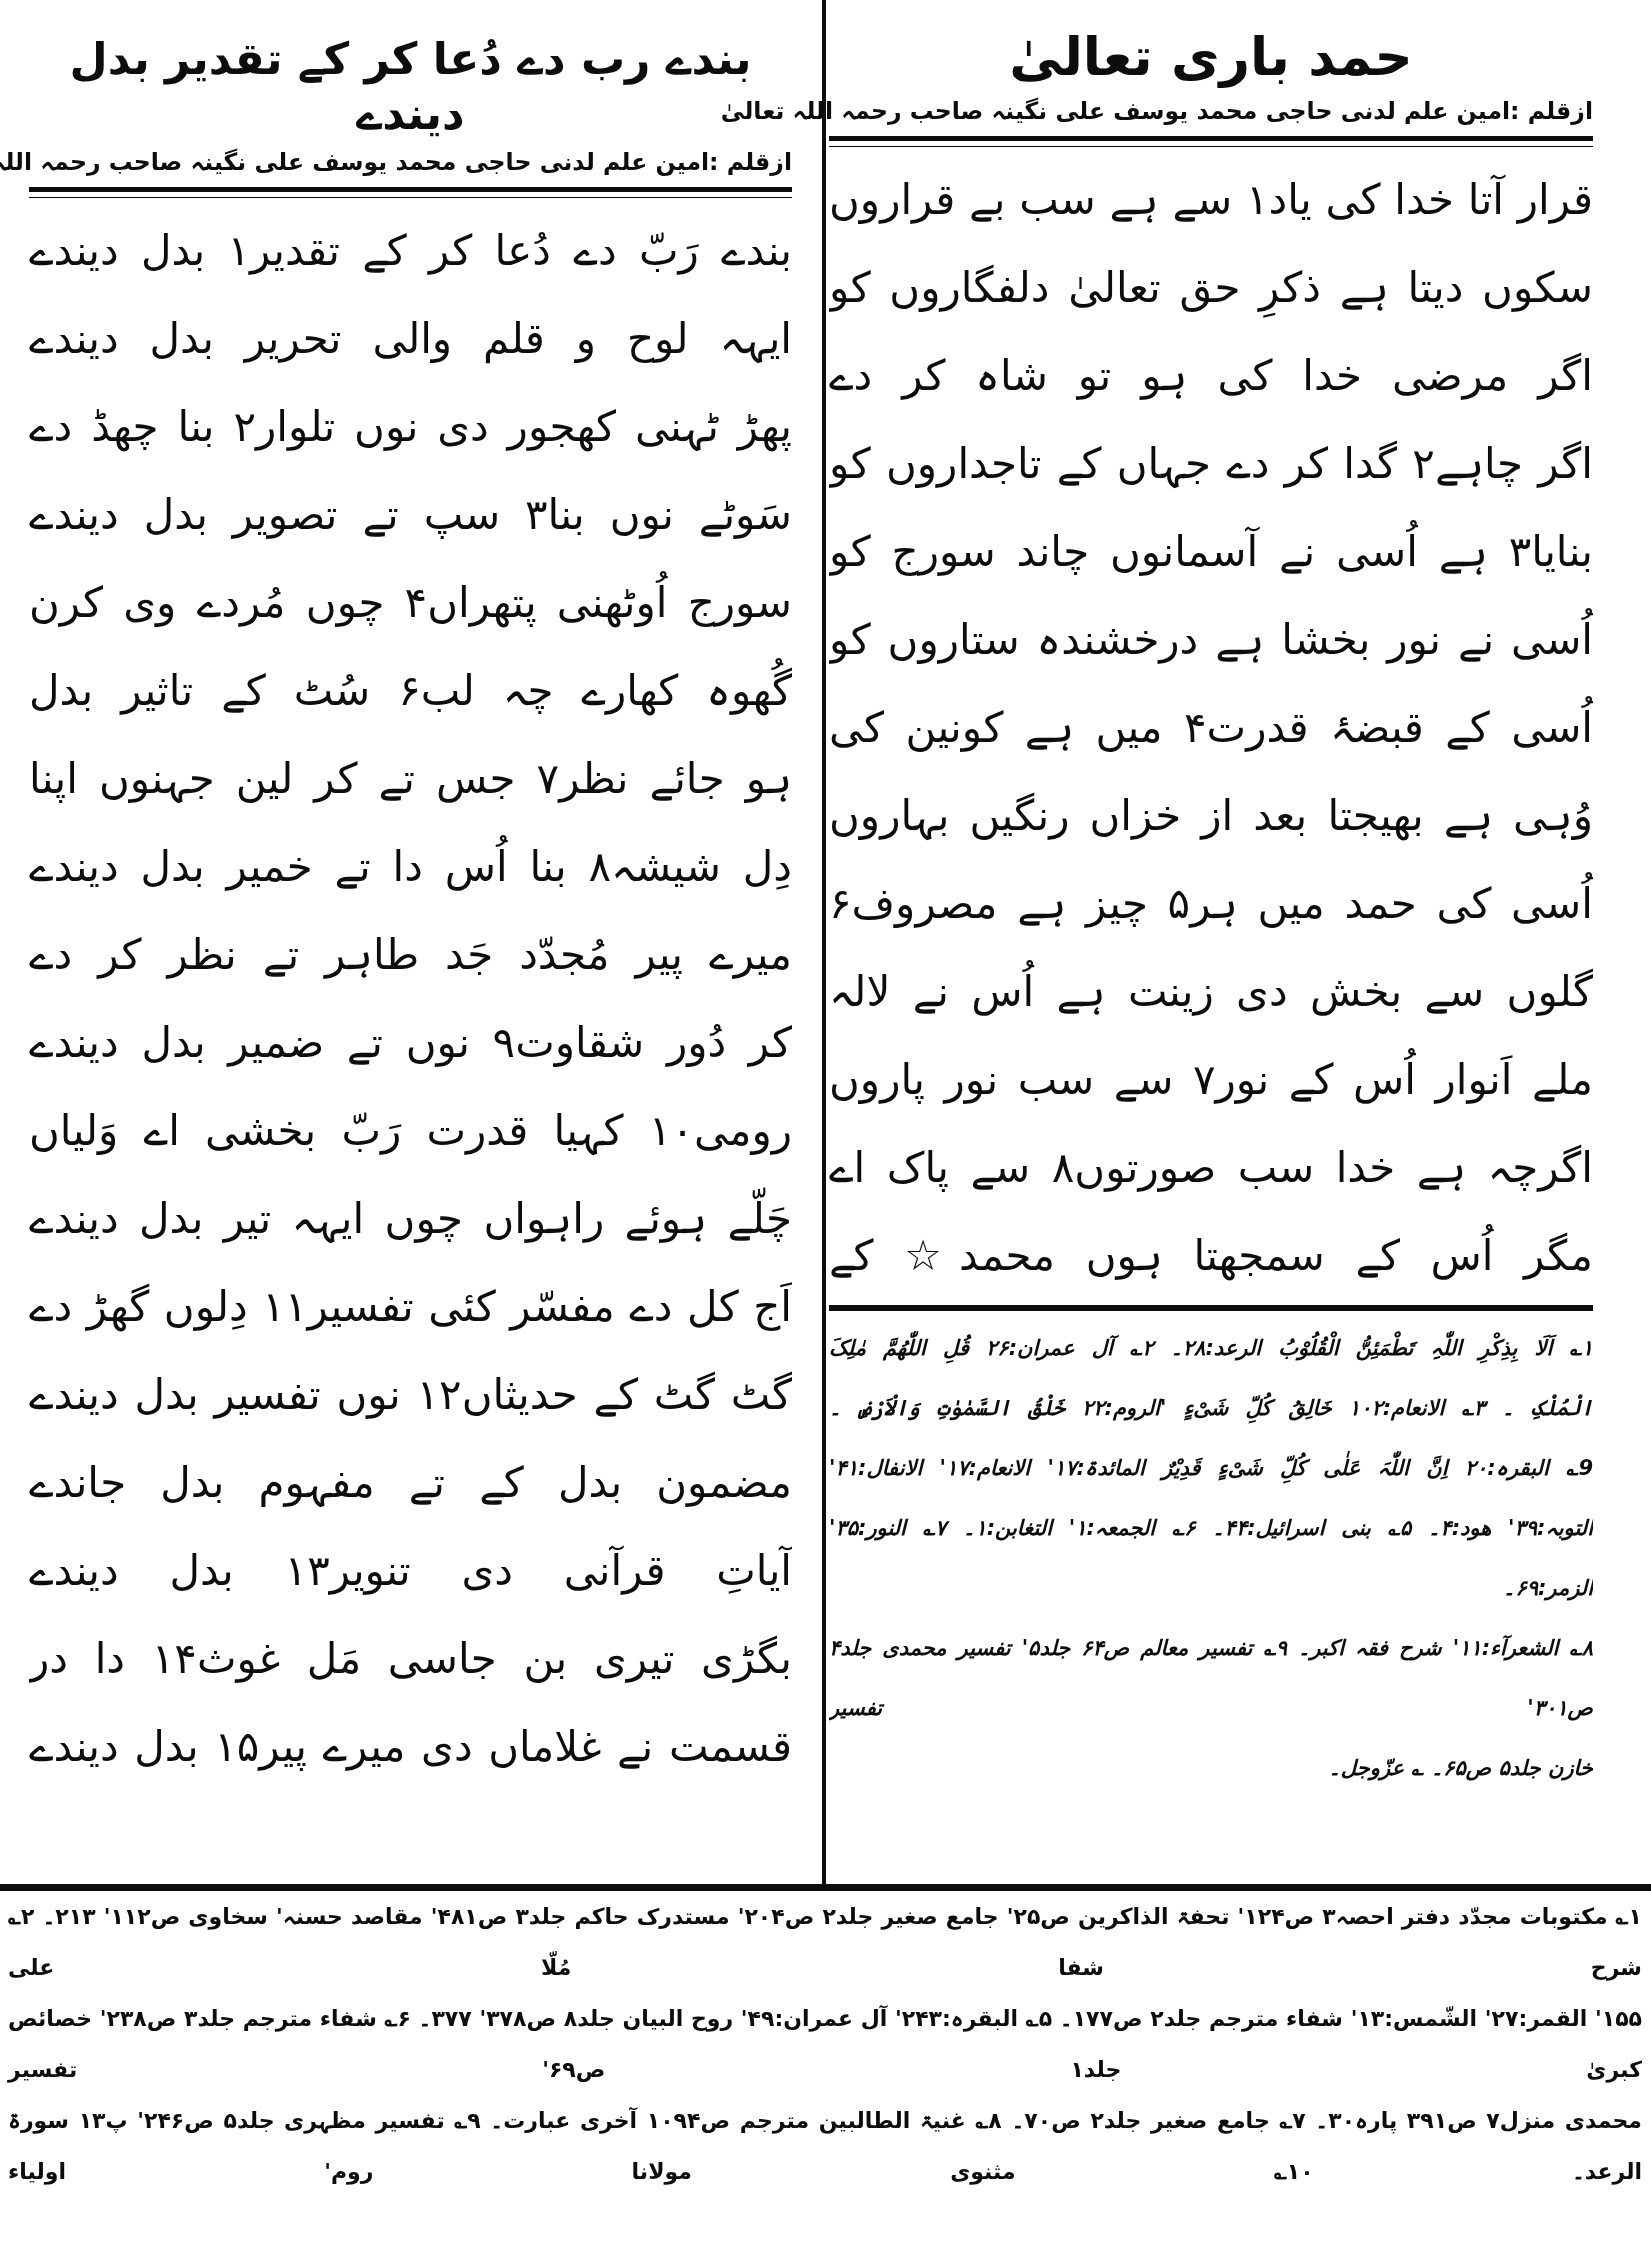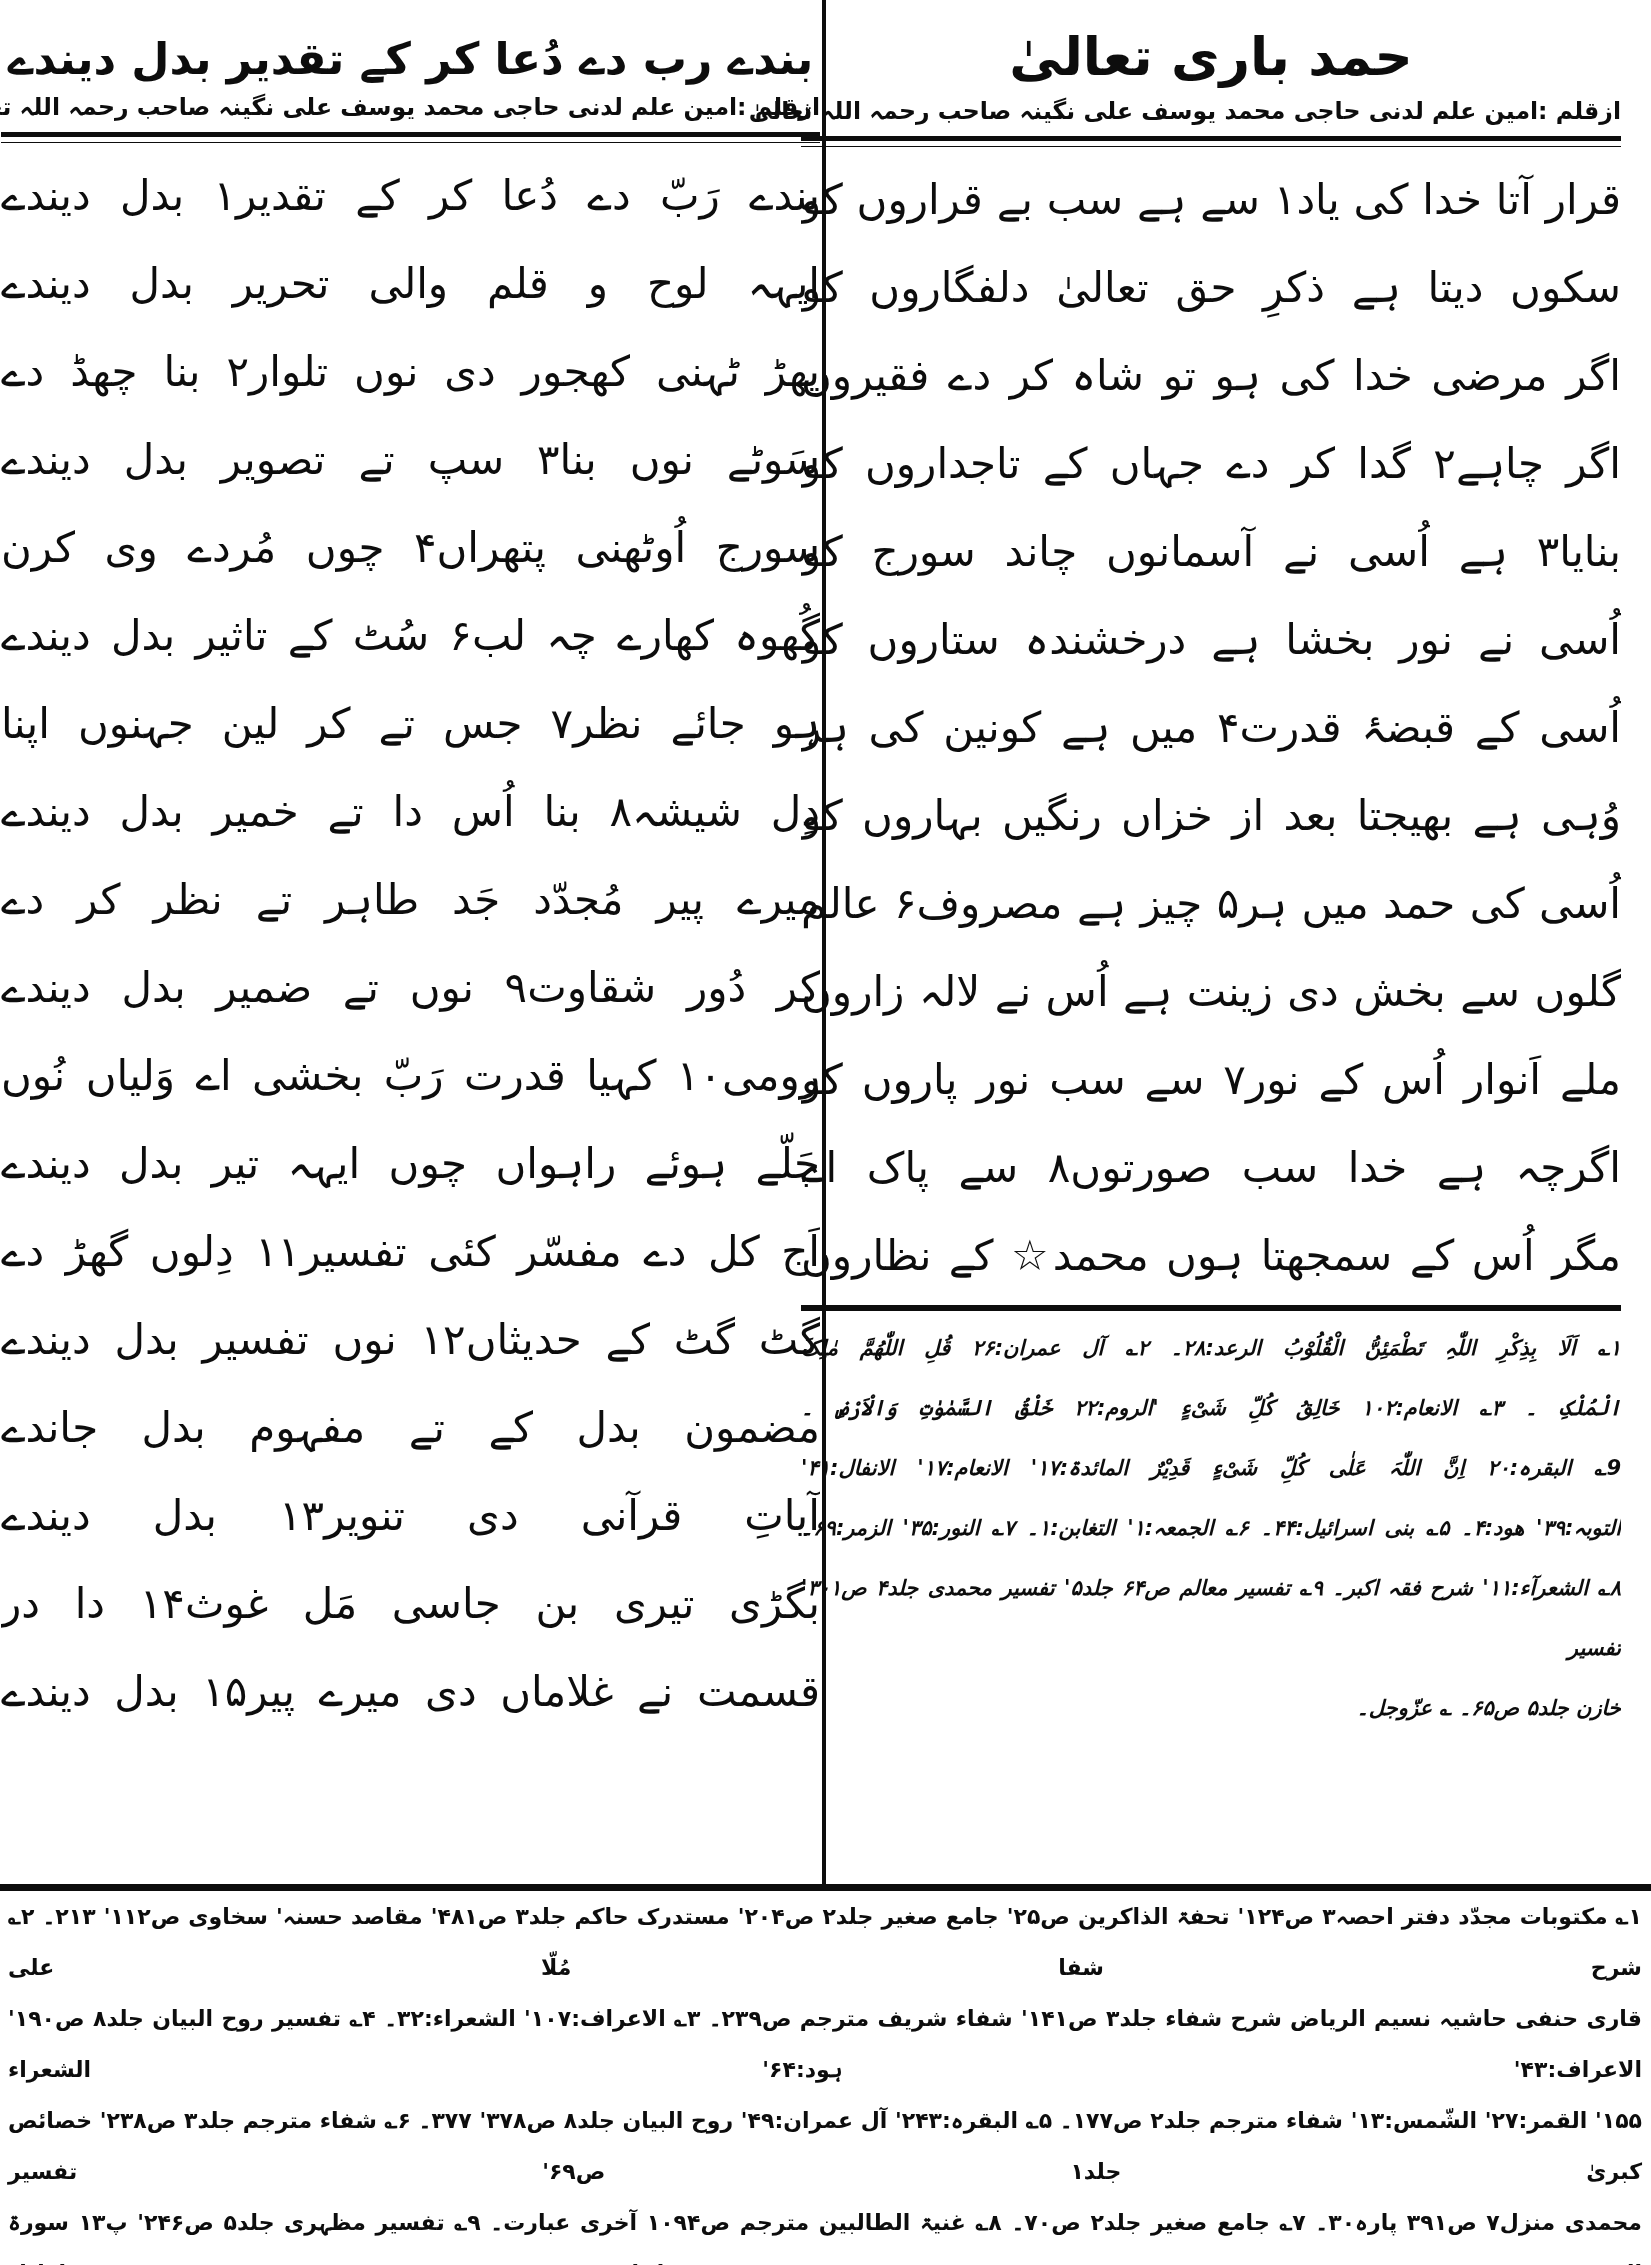--- a/index.html
+++ b/index.html
@@ -6,21 +6,21 @@
   .page{
     position:relative;
     width:1652px;height:2266px;
     background:#ffffff;
     font-family:"DejaVu Sans",sans-serif;
     color:#0d0d0d;
     direction:rtl;
     overflow:hidden;
     margin:0 auto;
   }
-  .col{position:absolute;top:0;height:2152px;box-sizing:border-box;padding:0 2px;}
+  .col{position:absolute;top:0;height:2152px;box-sizing:border-box;padding:0 30px;}
   .col-right{left:800px;width:824px;}
   .col-left{left:0;width:823px;}
   .divider{position:absolute;left:823px;top:0;width:3.6px;height:1884px;background:#0d0d0d;}
   .col-title{
     margin:23.6px 0 0 0;
     text-align:center;
     font-weight:bold;
     line-height:1.25;
   }
   .col-right .col-title{font-size:53px;}
@@ -133,20 +133,19 @@
       <div class="verse">مضمون بدل کے تے مفہوم بدل جاندے</div>
       <div class="verse">آیاتِ قرآنی دی تنویر۱۳ بدل دیندے</div>
       <div class="verse">بگڑی تیری بن جاسی مَل غوث۱۴ دا در یوسفؔ</div>
       <div class="verse">قسمت نے غلاماں دی میرے پیر۱۵ بدل دیندے</div>
     </div>
   </div>
 
   <div class="bottom-block">
     <div class="thick-rule"></div>
     <div class="bottom-fn">۱؎ مکتوبات مجدّد دفتر احصہ۳ ص۱۲۴' تحفۃ الذاکرین ص۲۵' جامع صغیر جلد۲ ص۲۰۴' مستدرک حاکم جلد۳ ص۴۸۱' مقاصد حسنہ' سخاوی ص۱۱۲' ۲۱۳۔ ۲؎ شرح شفا مُلّا علی</div>
-    <div class="bottom-fn">قاری حنفی حاشیہ نسیم الریاض شرح شفاء جلد۳ ص۱۴۱' شفاء شریف مترجم ص۲۳۹۔ ۳؎ الاعراف:۱۰۷' الشعراء:۳۲۔ ۴؎ تفسیر روح البیان جلد۸ ص۱۹۰' الاعراف:۴۳' ہود:۶۴' الشعراء</div>
     <div class="bottom-fn">۱۵۵' القمر:۲۷' الشّمس:۱۳' شفاء مترجم جلد۲ ص۱۷۷۔ ۵؎ البقرہ:۲۴۳' آل عمران:۴۹' روح البیان جلد۸ ص۳۷۸' ۳۷۷۔ ۶؎ شفاء مترجم جلد۳ ص۲۳۸' خصائص کبریٰ جلد۱ ص۶۹' تفسیر</div>
     <div class="bottom-fn">محمدی منزل۷ ص۳۹۱ پارہ۳۰۔ ۷؎ جامع صغیر جلد۲ ص۷۰۔ ۸؎ غنیۃ الطالبین مترجم ص۱۰۹۴ آخری عبارت۔ ۹؎ تفسیر مظہری جلد۵ ص۲۴۶' پ۱۳ سورۃ الرعد۔ ۱۰؎ مثنوی مولانا روم' اولیاء</div>
 
   </div>
 
 </div>
 
 
 </body></html>

